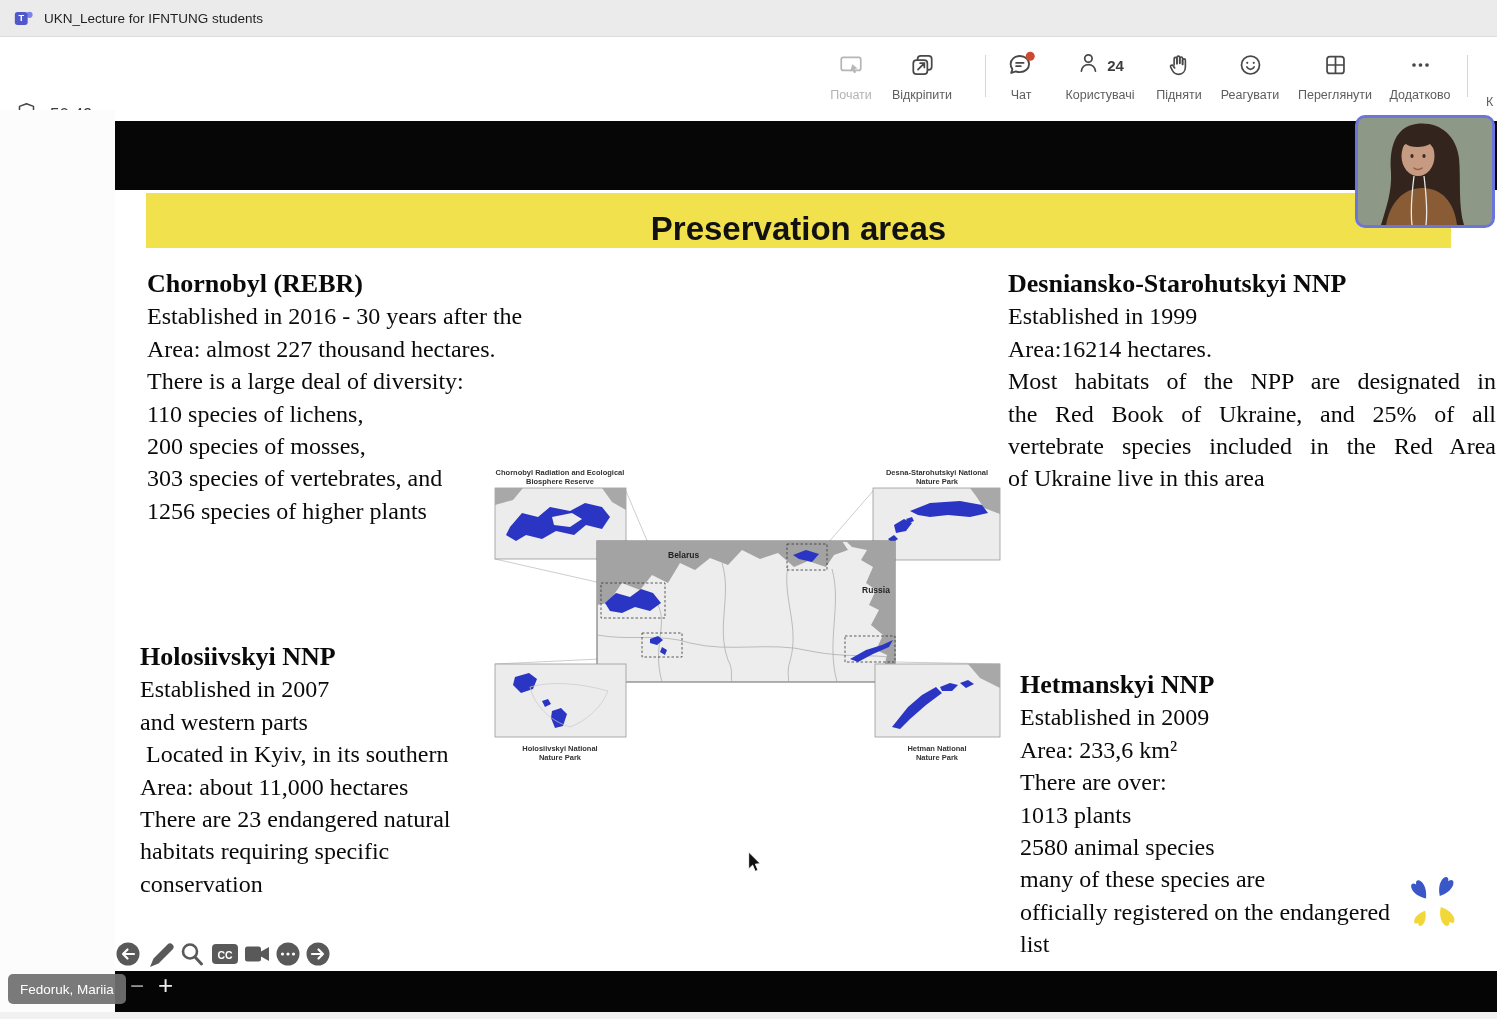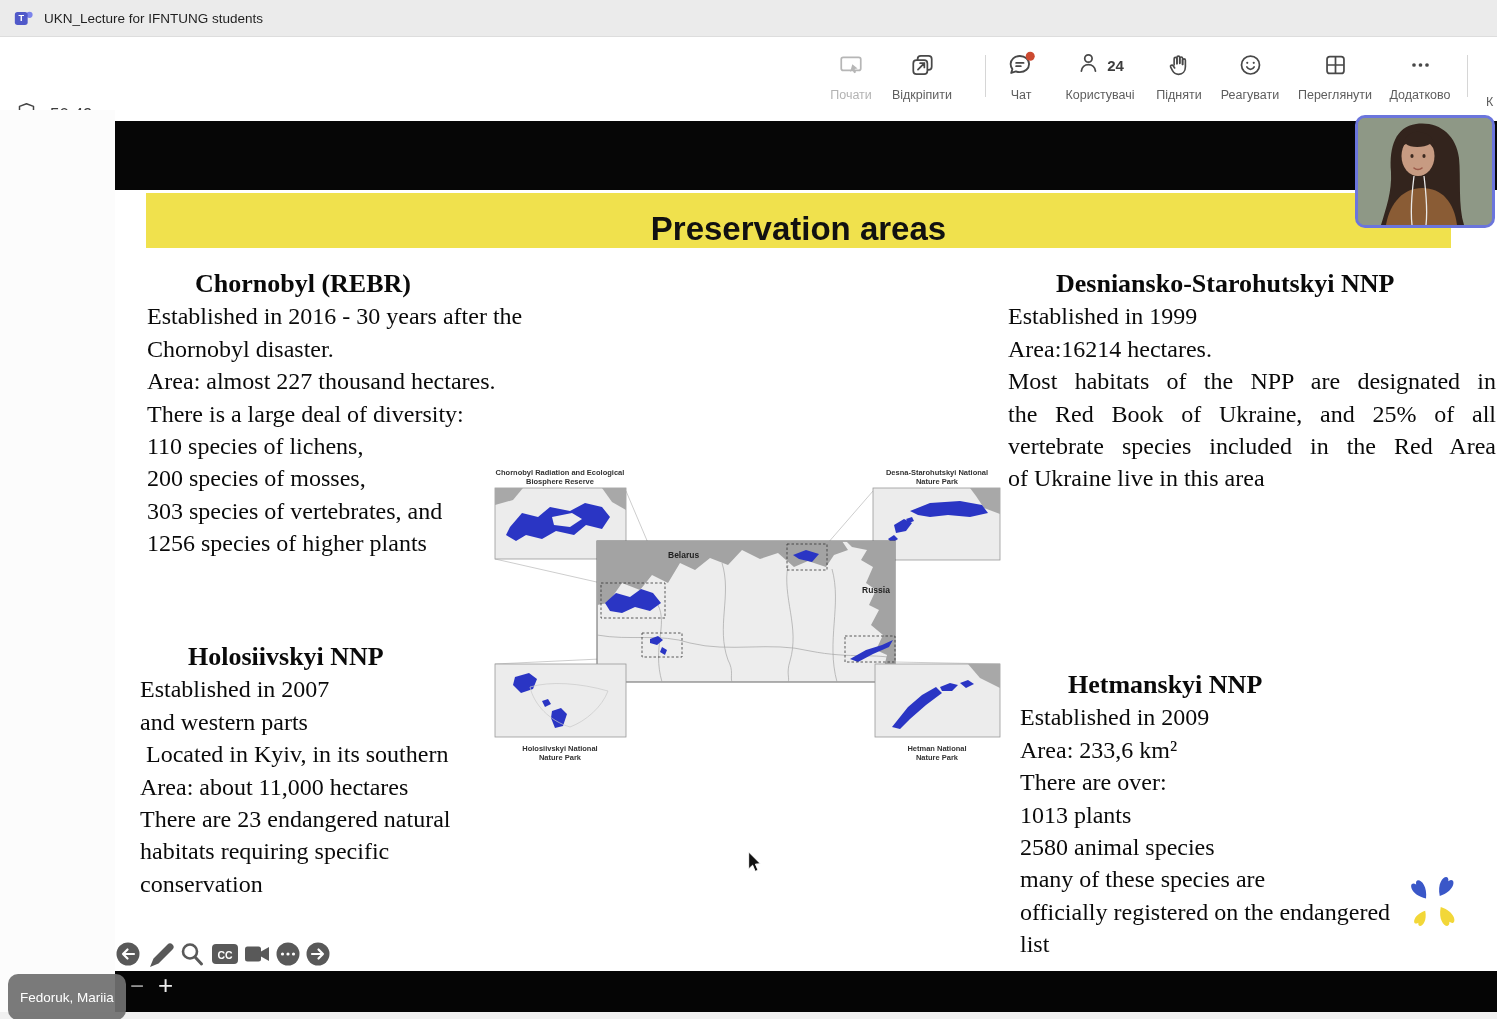--- a/index.html
+++ b/index.html
@@ -33,30 +33,30 @@
   .yellow-banner{position:absolute;left:146px;top:83px;width:1305px;height:55px;background:#f0e14d;
                  display:flex;align-items:flex-end;justify-content:center;}
   .yellow-banner .slide-title{font-size:33px;font-weight:bold;color:#111;
                               font-family:"Liberation Sans",sans-serif;}
   .black-bottom{position:absolute;left:115px;top:861px;width:1382px;height:41px;background:#050505;}
   .bottom-strip{position:absolute;left:0;top:902px;width:1497px;height:7px;background:#f1f1f1;}
 
   
   .tblock{position:absolute;color:#0a0a0a;font-family:"Liberation Serif","DejaVu Serif",serif;
           font-size:24px;line-height:32.4px;}
-  .tblock .bh{font-size:26px;font-weight:bold;line-height:32.4px;white-space:pre;margin-left:48px;}
+  .tblock .bh{font-size:26px;font-weight:bold;line-height:32.4px;white-space:pre;}
   .tblock .ln{white-space:pre;}
   .tblock .ln.just{white-space:normal;text-align:justify;text-align-last:justify;}
 
   
   .slidenav{position:absolute;left:104px;top:828px;}
 
   
-  .presenter-chip{position:absolute;left:8px;top:864px;height:30px;padding:8px 12px;
-                  background:rgba(112,112,112,.93);border-radius:10px;display:flex;align-items:center;z-index:5;}
+  .presenter-chip{position:absolute;left:8px;top:864px;height:30px;padding:0 12px;
+                  background:rgba(112,112,112,.93);border-radius:5px;display:flex;align-items:center;z-index:5;}
   .presenter-chip span{color:#fff;font-size:13.5px;white-space:nowrap;}
   .zoom-minus{position:absolute;left:130px;top:862px;color:#9a9a9a;font-size:24px;z-index:6;cursor:pointer;}
   .zoom-plus{position:absolute;left:158px;top:860px;color:#ececec;font-size:26px;font-weight:300;z-index:6;cursor:pointer;}
 
   
   .videothumb{position:absolute;left:1355px;top:5px;width:140px;height:113px;border:3px solid #6b75dc;
               border-radius:10px;overflow:hidden;background:#8e9886;box-sizing:border-box;z-index:8;}
 
   
   .clover{position:absolute;left:1404px;top:762px;z-index:3;}
@@ -192,21 +192,20 @@
     <div class="slide-white"></div>
     <div class="black-top"></div>
 
     <div class="yellow-banner">
       <span class="slide-title">Preservation areas</span>
     </div>
 
     <div class="tblock" style="left:147px;top:158px;width:470px">
       <div class="bh">Chornobyl (REBR)</div>
       <div class="ln">Established in 2016 - 30 years after the</div>
-      <div class="ln">Chornobyl disaster.</div>
       <div class="ln">Area: almost 227 thousand hectares.</div>
       <div class="ln">There is a large deal of diversity:</div>
       <div class="ln">110 species of lichens,</div>
       <div class="ln">200 species of mosses,</div>
       <div class="ln">303 species of vertebrates, and</div>
       <div class="ln">1256 species of higher plants</div>
     </div>
 
     <div class="tblock" style="left:1008px;top:158px;width:488px">
       <div class="bh">Desniansko-Starohutskyi NNP</div>

